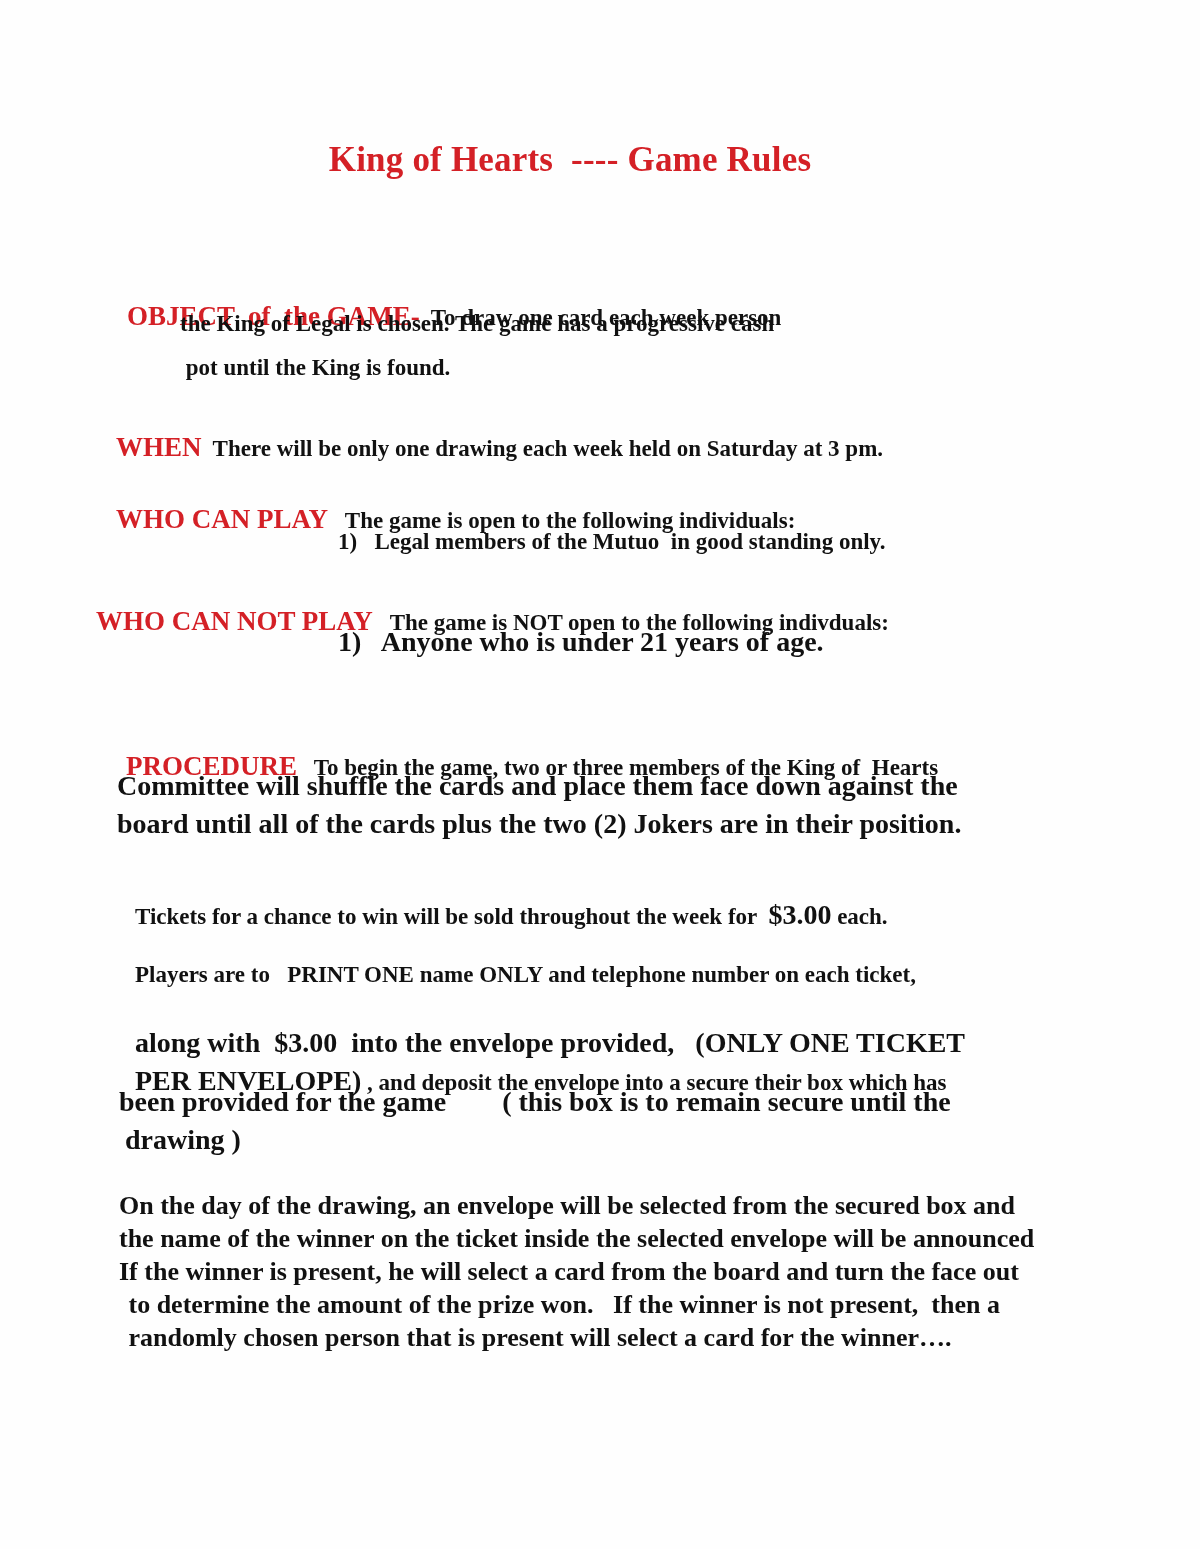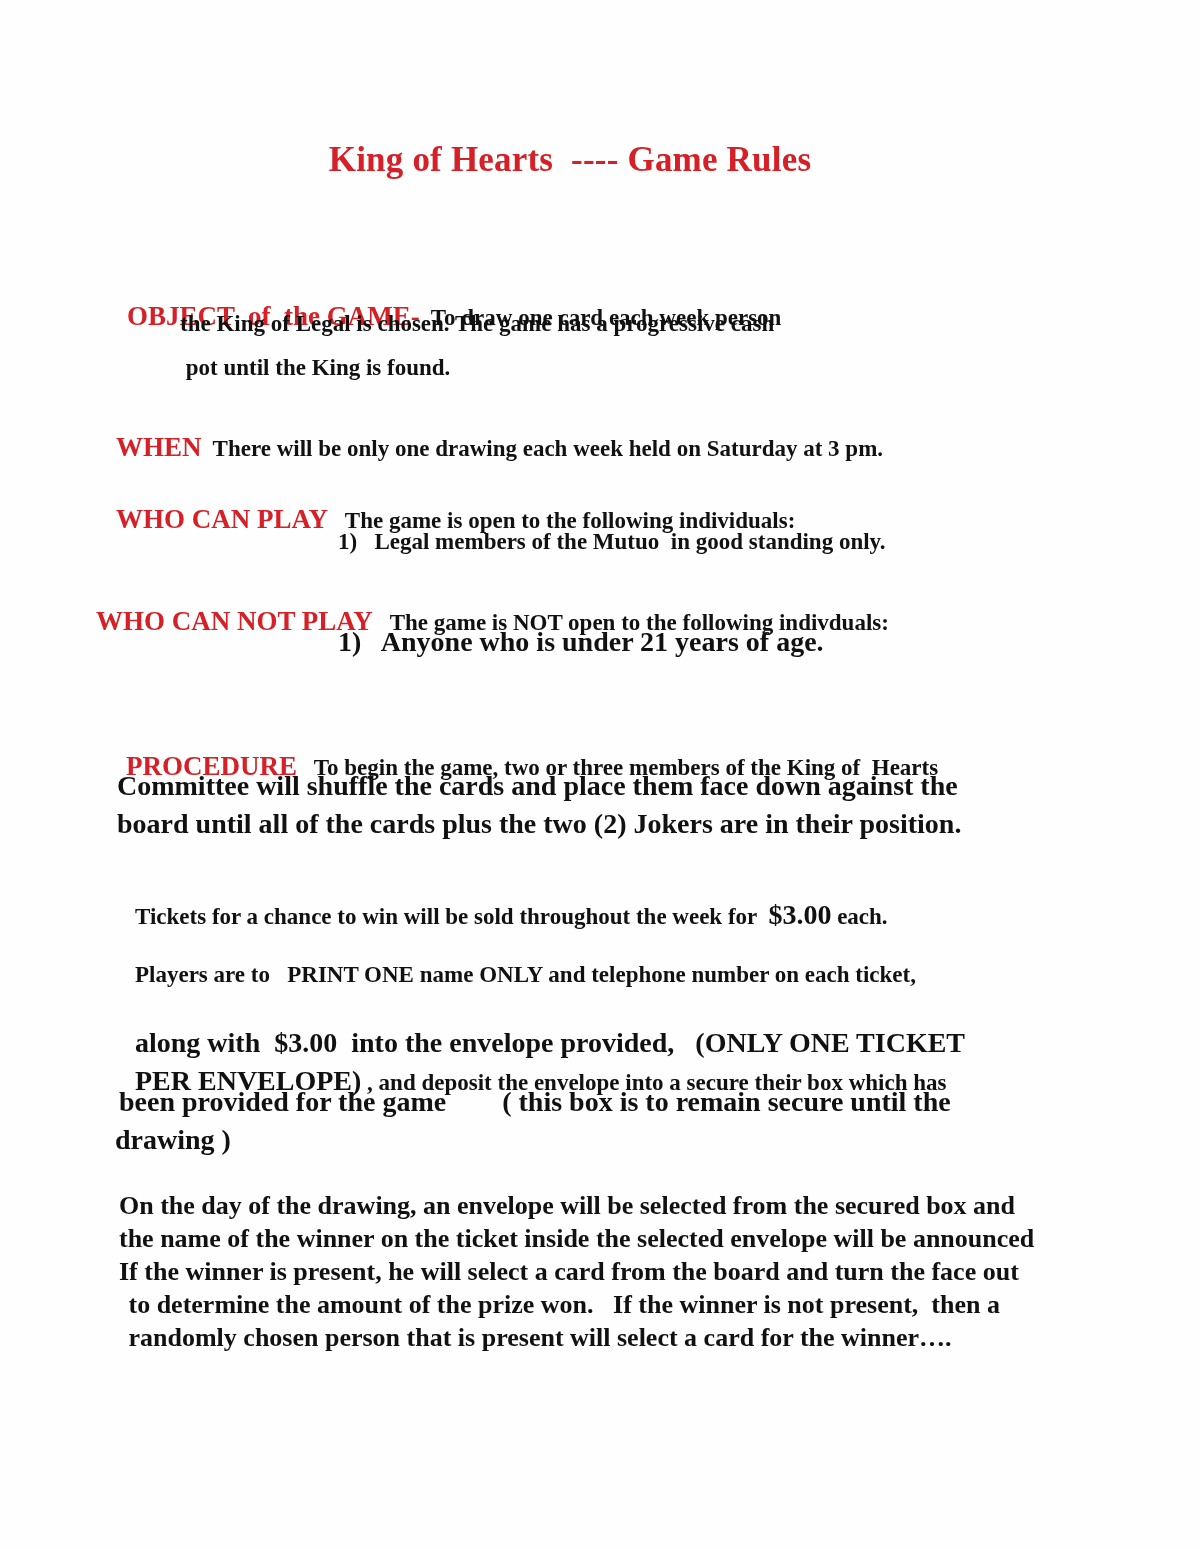--- a/index.html
+++ b/index.html
@@ -101,21 +101,21 @@
     <span class="inline blk s-body">Players are to   </span><span class="inline blk s-body-xxl">PRINT ONE</span><span class="inline blk s-body"> name ONLY and telephone number on each ticket,</span>
   </div>
 
   <div class="line" style="top:1013px; left:119px;">
     <span class="inline blk s-body-xl">along with  </span><span class="inline blk s-body-xl">$3.00</span><span class="inline blk s-body-xl">  into the envelope provided,   </span><span class="inline blk s-body-xl">(ONLY ONE TICKET</span>
   </div>
   <div class="line" style="top:1051px; left:119px;">
     <span class="inline blk s-body-xl">PER ENVELOPE)</span><span class="inline blk s-body"> , and deposit the envelope into a secure their box which has</span>
   </div>
   <div class="line s-body-xl blk" style="top:1088px; left:119px;">been provided for the game        ( this box is to remain secure until the</div>
-  <div class="line s-body-xl blk" style="top:1126px; left:115px;">drawing )</div>
+  <div class="line s-body-xl blk" style="top:1126px; left:125px;">drawing )</div>
 
   <div class="line s-body-lg blk" style="top:1193px; left:119px;">On the day of the drawing, an envelope will be selected from the secured box and</div>
   <div class="line s-body-lg blk" style="top:1226px; left:119px;">the name of the winner on the ticket inside the selected envelope will be announced</div>
   <div class="line s-body-lg blk" style="top:1259px; left:119px;">If the winner is present, he will select a card from the board and turn the face out</div>
   <div class="line s-body-lg blk" style="top:1292px; left:122px;"> to determine the amount of the prize won.   If the winner is not present,  then a</div>
   <div class="line s-body-lg blk" style="top:1325px; left:122px;"> randomly chosen person that is present will select a card for the winner….</div>
 
 </div>
 
 </body></html>

